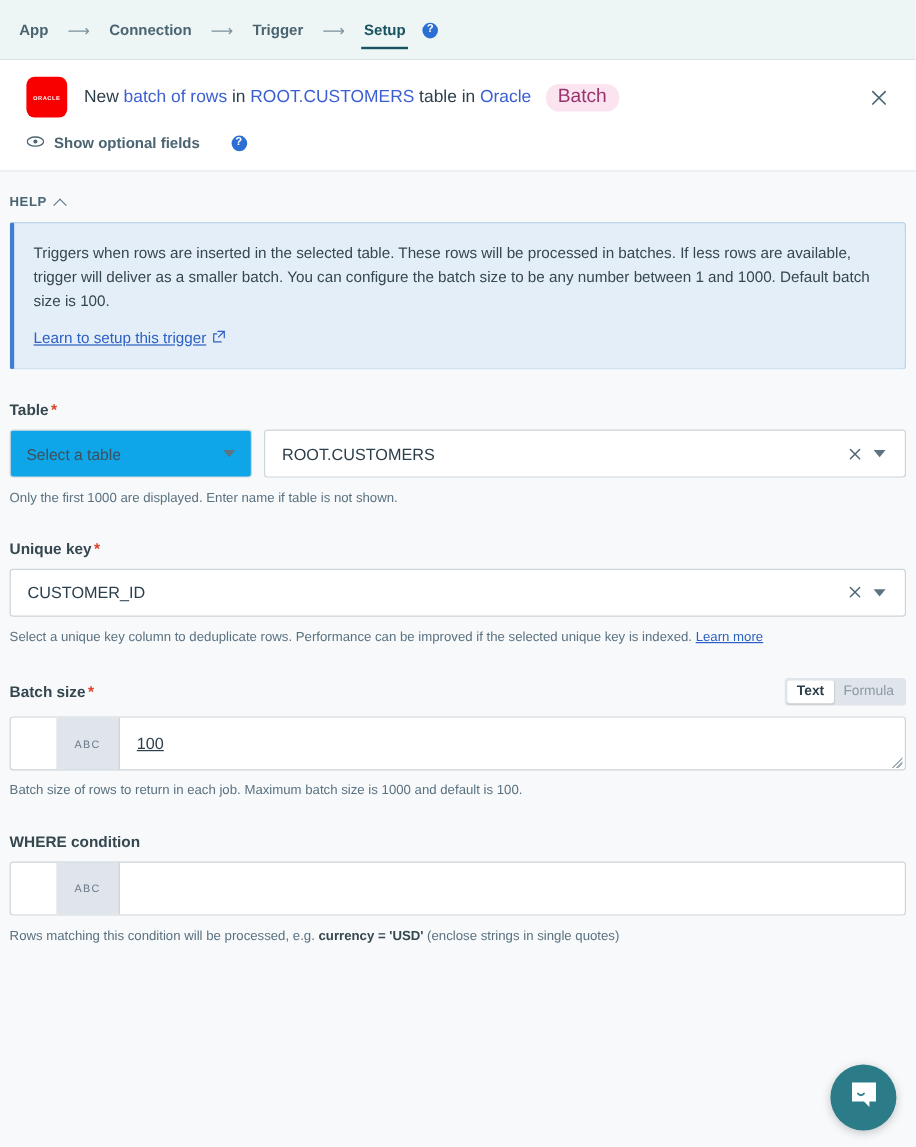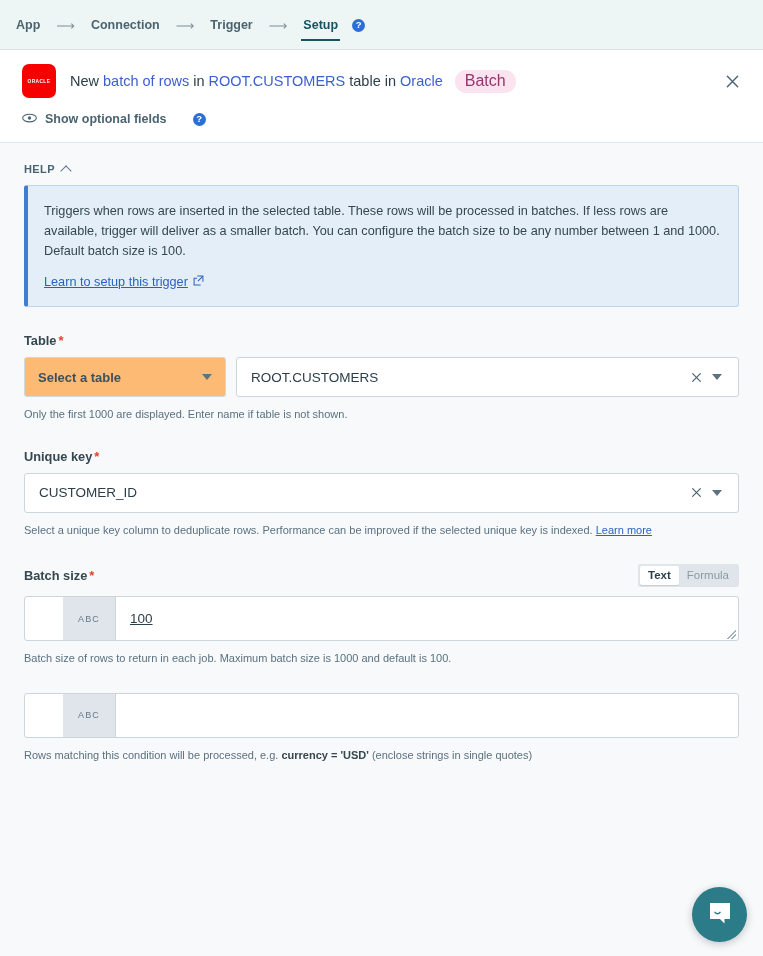--- a/index.html
+++ b/index.html
@@ -145,21 +145,21 @@
     align-items: center;
     gap: 8px;
     color: #4a6472;
     font-size: 12.5px;
     font-weight: bold;
     cursor: pointer;
   }
   .optional-help { margin-left: 26px; cursor: pointer; }
 
   
-  .body { padding: 0 24px; }
+  .body { padding: 0 8px; }
 
   .help-head {
     display: flex;
     align-items: center;
     gap: 7px;
     font-size: 11px;
     font-weight: bold;
     letter-spacing: 0.4px;
     color: #4a6472;
     padding: 20px 0 10px 0;
@@ -213,32 +213,31 @@
     justify-content: space-between;
     margin-bottom: 9px;
   }
   .label-row .field-label { margin-bottom: 0; }
 
   .row { display: flex; gap: 10px; }
 
   .select-btn {
     width: 202px;
     height: 40px;
-    background: #fdba74;
+    background: #0ea5e9;
     border: 1px solid #cfd8de;
     border-radius: 3px;
     display: flex;
     align-items: center;
     justify-content: space-between;
     padding: 0 13px;
     font-size: 13px;
     color: #3d505c;
     cursor: pointer;
     flex: none;
-    font-weight: bold;
   }
   .caret {
     width: 0; height: 0;
     border-left: 5px solid transparent;
     border-right: 5px solid transparent;
     border-top: 6px solid #5d7380;
   }
 
   .combo {
     flex: 1;
@@ -503,20 +502,23 @@
     </div>
     <div class="textbox">
       <div class="abc">ABC</div>
       <div class="inp">100</div>
       <div class="grip"></div>
     </div>
     <div class="hint">Batch size of rows to return in each job. Maximum batch size is 1000 and default is 100.</div>
   </div>
 
   <div class="field">
+    <div class="field-label">
+      <span>WHERE condition</span>
+    </div>
     <div class="textbox">
       <div class="abc">ABC</div>
       <div class="inp"></div>
     </div>
     <div class="hint">
       <span>Rows matching this condition will be processed, e.g. </span><b>currency = 'USD'</b><span> (enclose strings in single quotes)</span>
     </div>
   </div>
 
 </div>

